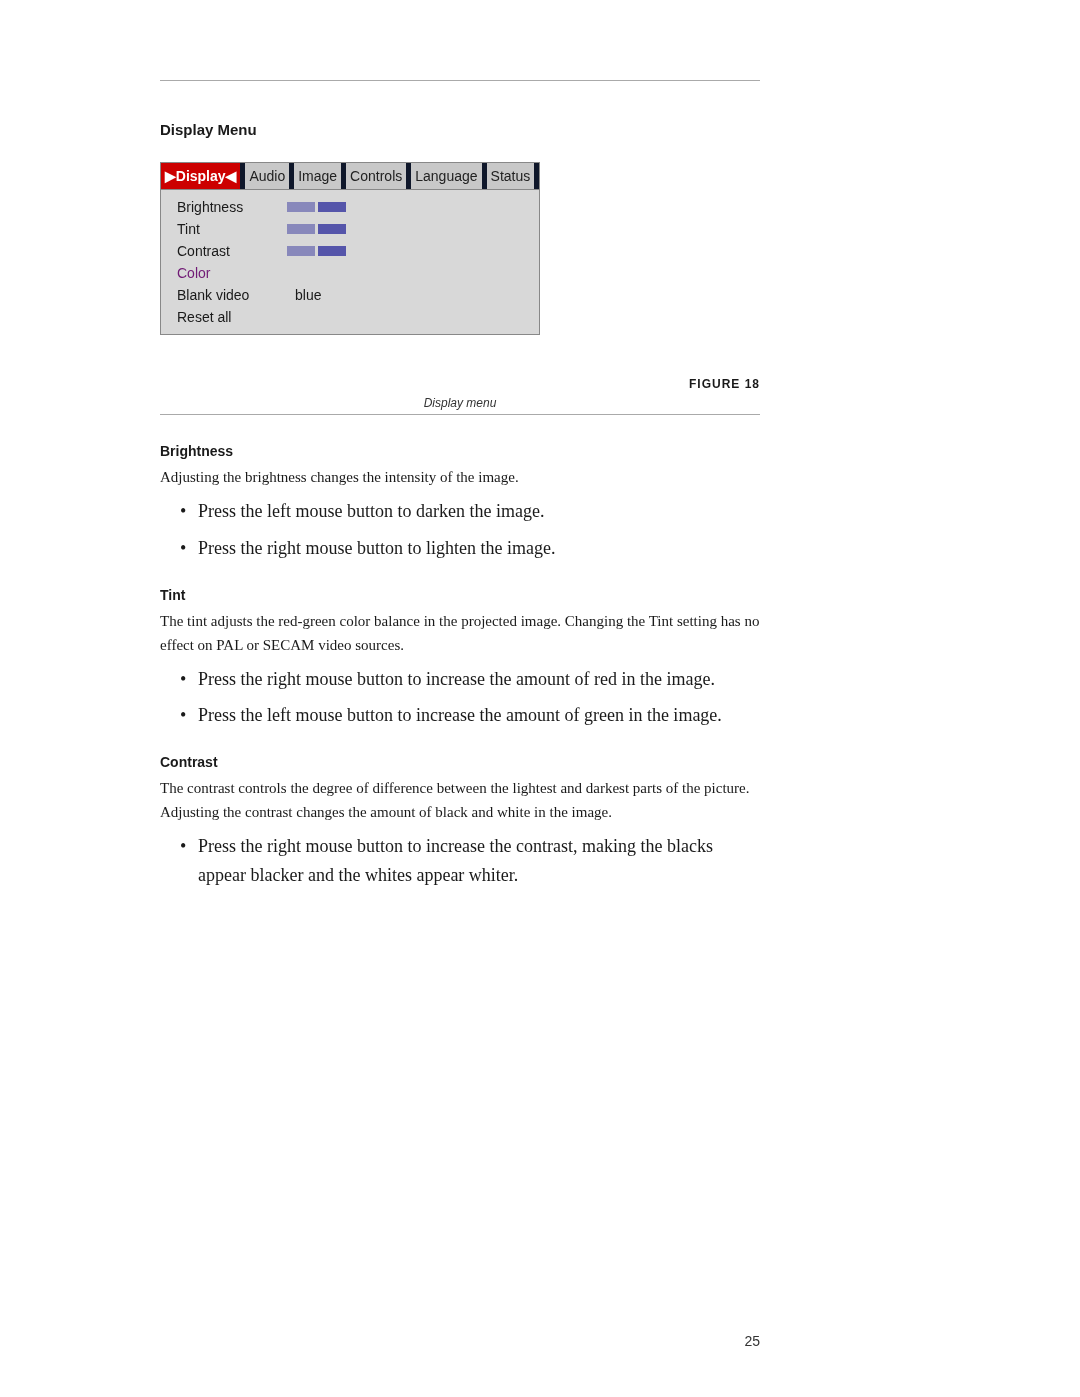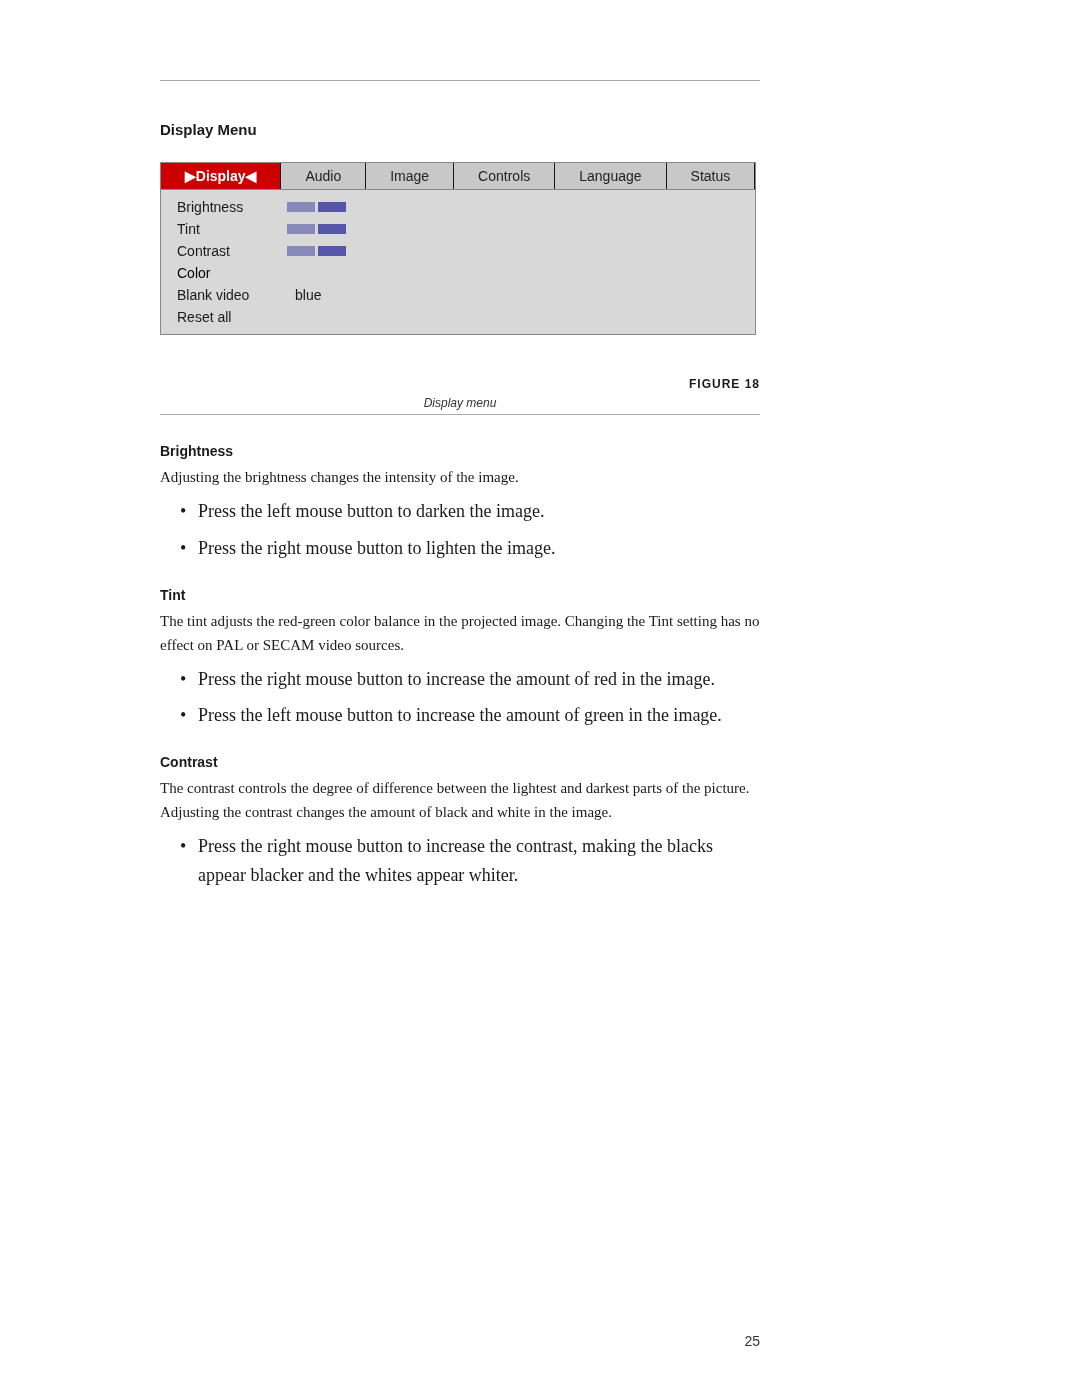--- a/index.html
+++ b/index.html
@@ -46,25 +46,25 @@
       min-width: 340px;
     }
 
     .menu-tabs {
       display: flex;
       background: #c8c8c8;
       border-bottom: 1px solid #888;
     }
 
     .menu-tab {
-      padding: 5px 24px;
+      padding: 5px 4px;
       color: #222;
       font-size: 14px;
       cursor: pointer;
-      border-right: 1px solid #0f172a;
+      border-right: 5px solid #0f172a;
     }
 
     .menu-tab.active {
       background: #cc0000;
       color: #fff;
       font-weight: bold;
     }
 
     .menu-body {
       background: #d8d8d8;
@@ -72,21 +72,21 @@
     }
 
     .menu-row {
       display: flex;
       align-items: center;
       padding: 3px 16px;
       font-size: 14px;
     }
 
     .menu-row.dimmed {
-      color: #000000;
+      color: #701a75;
     }
 
     .menu-row-label {
       width: 110px;
       font-size: 14px;
     }
 
     .menu-bar-container {
       display: flex;
       align-items: center;

